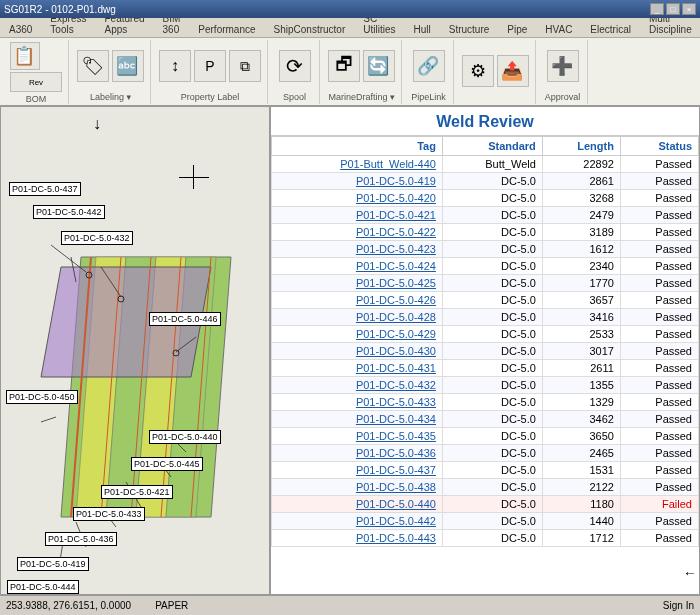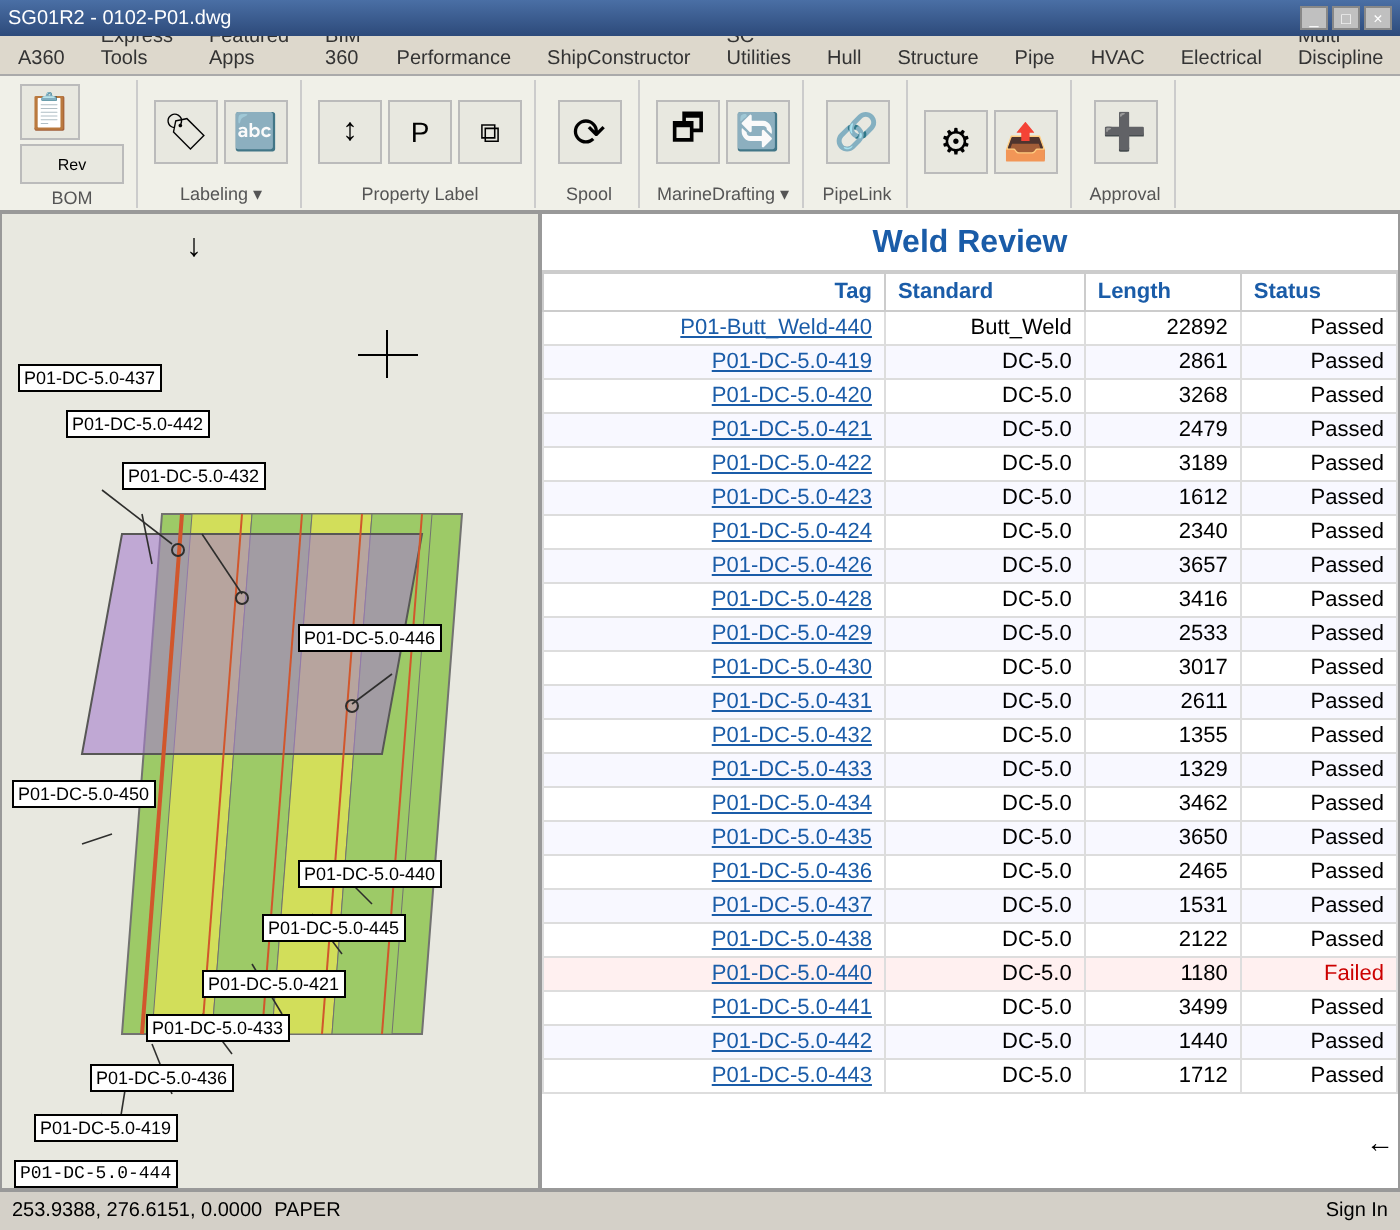--- a/index.html
+++ b/index.html
@@ -23,31 +23,31 @@
     .ribbon-group { display: flex; flex-direction: column; align-items: center; border-right: 1px solid #ccc; padding: 2px 6px; min-width: 50px; }
     .ribbon-group-items { display: flex; gap: 3px; flex: 1; align-items: center; }
     .ribbon-group-label { font-size: 9px; color: #555; margin-top: 2px; }
     .ribbon-icon { width: 32px; height: 32px; background: #e8e8e0; border: 1px solid #bbb; display: flex; align-items: center; justify-content: center; cursor: pointer; flex-direction: column; font-size: 8px; text-align: center; }
     .ribbon-icon-small { width: 24px; height: 20px; background: #e8e8e0; border: 1px solid #bbb; display: flex; align-items: center; justify-content: center; cursor: pointer; font-size: 8px; }
 
     
     .main-area { display: flex; height: calc(615px - 18px - 88px - 20px); background: #f5f5f0; }
 
     
-    .status-bar { height: 20px; background: #d4d0c8; border-top: 1px solid #999; display: flex; align-items: center; padding: 0 6px; font-size: 10px; gap: 6px; }
+    .status-bar { height: 20px; background: #d4d0c8; border-top: 1px solid #999; display: flex; align-items: center; padding: 0 6px; font-size: 10px; gap: 24px; }
 
     
     .cad-view { flex: 1; background: #e8e8e0; border: 1px solid #999; position: relative; overflow: hidden; min-width: 270px; max-width: 270px; }
     
     
     .weld-panel { flex: 1; background: white; border: 1px solid #999; overflow: hidden; display: flex; flex-direction: column; }
     .weld-title { text-align: center; font-size: 16px; font-weight: bold; color: #1a5ca8; padding: 6px 0 4px 0; border-bottom: 1px solid #ccc; }
     .weld-table { flex: 1; overflow-y: auto; }
     table { width: 100%; border-collapse: collapse; font-size: 11px; }
-    thead th { color: #1a5ca8; border: 1px solid #ccc; padding: 3px 6px; font-weight: bold; text-align: left; background: white; position: sticky; top: 0; }
+    thead th { color: #1a5ca8; border: 1px solid #ccc; padding: 3px 6px; font-weight: bold; text-align: right; background: white; position: sticky; top: 0; }
     thead th:first-child { text-align: right; }
     tbody td { border: 1px solid #ddd; padding: 2px 6px; text-align: right; }
     tbody tr:nth-child(even) { background: #f8f8ff; }
     .tag-cell { color: #1a5ca8; text-decoration: underline; cursor: pointer; }
 
     
     .cad-label { position: absolute; font-size: 9px; color: #000; background: white; border: 1px solid #000; padding: 1px 2px; white-space: nowrap; z-index: 10; }
 
     .weld-container { position: relative; flex: 1; overflow: hidden; display: flex; flex-direction: column; }
   </style>
@@ -198,21 +198,21 @@
     <div class="cad-label" style="top:98px;left:32px;">P01-DC-5.0-442</div>
     <div class="cad-label" style="top:124px;left:60px;">P01-DC-5.0-432</div>
     <div class="cad-label" style="top:205px;left:148px;">P01-DC-5.0-446</div>
     <div class="cad-label" style="top:283px;left:5px;">P01-DC-5.0-450</div>
     <div class="cad-label" style="top:323px;left:148px;">P01-DC-5.0-440</div>
     <div class="cad-label" style="top:350px;left:130px;">P01-DC-5.0-445</div>
     <div class="cad-label" style="top:378px;left:100px;">P01-DC-5.0-421</div>
     <div class="cad-label" style="top:400px;left:72px;">P01-DC-5.0-433</div>
     <div class="cad-label" style="top:425px;left:44px;">P01-DC-5.0-436</div>
     <div class="cad-label" style="top:450px;left:16px;">P01-DC-5.0-419</div>
-    <div class="cad-label" style="top:473px;left:6px;font-family:Liberation Mono, monospace;">P01-DC-5.0-444</div>
+    <div class="cad-label" style="top:473px;left:6px;">P01-DC-5.0-444</div>
   </div>
 
   <div class="weld-panel">
     <div class="weld-title">Weld Review</div>
     <div class="weld-container">
       <div class="weld-table">
         <table>
           <thead>
             <tr>
               <th>Tag</th>
@@ -258,20 +258,26 @@
                 <td>1612</td>
                 <td>Passed</td>
               </tr>
               <tr>
                 <td class="tag-cell">P01-DC-5.0-424</td>
                 <td>DC-5.0</td>
                 <td>2340</td>
                 <td>Passed</td>
               </tr>
               <tr>
+                <td class="tag-cell">P01-DC-5.0-425</td>
+                <td>DC-5.0</td>
+                <td>1770</td>
+                <td>Passed</td>
+              </tr>
+              <tr>
                 <td class="tag-cell">P01-DC-5.0-426</td>
                 <td>DC-5.0</td>
                 <td>3657</td>
                 <td>Passed</td>
               </tr>
               <tr>
                 <td class="tag-cell">P01-DC-5.0-428</td>
                 <td>DC-5.0</td>
                 <td>3416</td>
                 <td>Passed</td>
@@ -334,26 +340,20 @@
                 <td class="tag-cell">P01-DC-5.0-438</td>
                 <td>DC-5.0</td>
                 <td>2122</td>
                 <td>Passed</td>
               </tr>
               <tr style="background: rgb(255, 240, 240);">
                 <td class="tag-cell">P01-DC-5.0-440</td>
                 <td>DC-5.0</td>
                 <td>1180</td>
                 <td style="color: rgb(204, 0, 0); font-weight: normal;">Failed</td>
-              </tr>
-              <tr>
-                <td class="tag-cell">P01-DC-5.0-441</td>
-                <td>DC-5.0</td>
-                <td>3499</td>
-                <td>Passed</td>
               </tr>
               <tr>
                 <td class="tag-cell">P01-DC-5.0-442</td>
                 <td>DC-5.0</td>
                 <td>1440</td>
                 <td>Passed</td>
               </tr>
               <tr>
                 <td class="tag-cell">P01-DC-5.0-443</td>
                 <td>DC-5.0</td>

